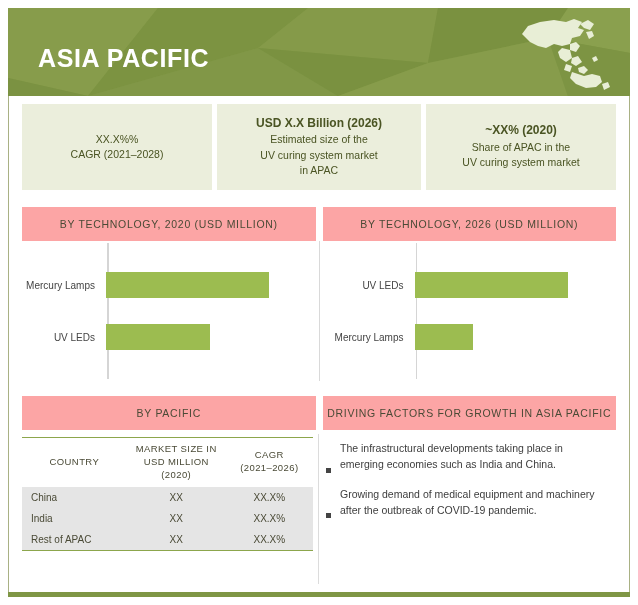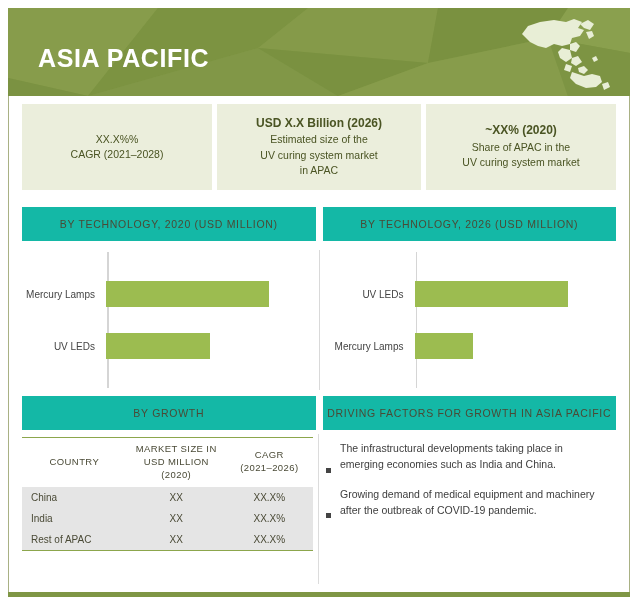--- a/index.html
+++ b/index.html
@@ -118,35 +118,35 @@
     width: 622px;
     display: flex;
     gap: 7px;
     padding: 0 14px;
   }
   .sec-row.tech { top: 207px; }
   .sec-row.country { top: 396px; }
   .sec-bar {
     flex: 1;
     height: 34px;
-    background: #14b8a6;
+    background: #fca5a5;
     display: flex;
     align-items: center;
     justify-content: center;
     color: #4a4a36;
     font-size: 10.5px;
     letter-spacing: 0.7px;
     text-align: center;
   }
 
   
   .charts {
     position: absolute;
     left: 8px;
-    top: 250px;
+    top: 241px;
     width: 622px;
     height: 140px;
     display: flex;
   }
   .chart-panel {
     flex: 1;
     position: relative;
     padding: 8px 14px 8px 0;
   }
   .chart-panel.left { border-right: 1px solid #d9d9d9; }
@@ -351,21 +351,21 @@
         </div>
         <div class="bar-row">
           <div class="bar-label">Mercury Lamps</div>
           <div class="bar-fill" style="width:58px"></div>
         </div>
       </div>
     </div>
   </div>
 
   <div class="sec-row country">
-    <div class="sec-bar">BY GROWTH</div>
+    <div class="sec-bar">BY PACIFIC</div>
     <div class="sec-bar">DRIVING FACTORS FOR GROWTH IN ASIA PACIFIC</div>
   </div>
 
   <div class="vdiv-country"></div>
 
   <div class="table-wrap">
     <table class="country-table">
       <thead>
         <tr>
           <th class="c-country">COUNTRY</th>

